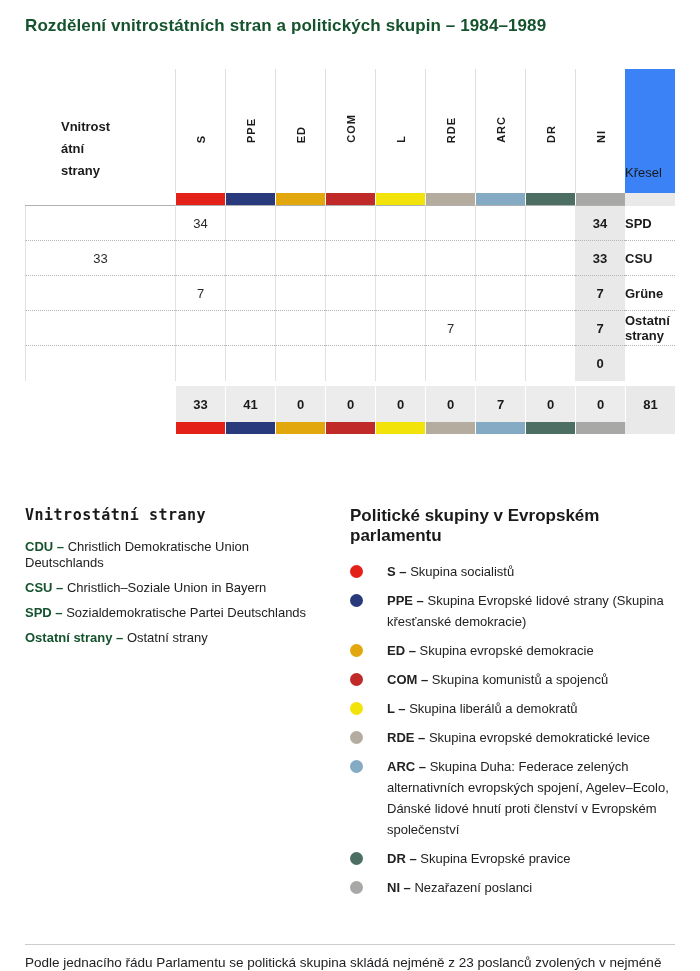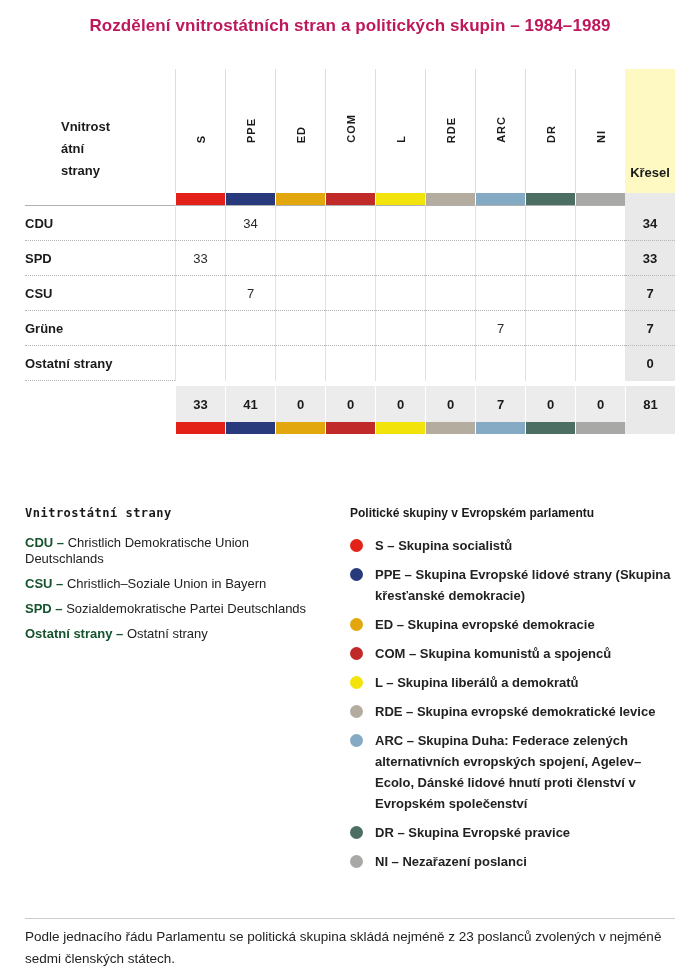--- a/index.html
+++ b/index.html
@@ -4,39 +4,39 @@
 <style>
   * { box-sizing: border-box; margin: 0; padding: 0; }
   html,body { background:#fff; }
   body {
     width:700px; height:971px; overflow:hidden;
     font-family:"Liberation Sans", sans-serif;
     color:#1a1a1a;
   }
   .page { padding:16px 25px 0 25px; }
 
-  .title { font-size:17px; font-weight:bold; color:#be185d; letter-spacing:.1px;text-align:center; }
+  .title { font-size:17px; font-weight:bold; color:#14532d; letter-spacing:.1px; }
   .subtitle { font-size:16px; color:#3f3f3f; margin-top:9px; }
 
   
   .tbl {
     margin-top:33px;
     display:grid;
     grid-template-columns:150px repeat(9,50px) 50px;
     grid-template-rows:124px 13px repeat(5,35px) 5px 36px 12px;
   }
   .cell { font-size:13px; }
   .hlab { display:flex; flex-direction:column; justify-content:flex-end;
           padding-bottom:11px; font-weight:bold; line-height:22px;margin-left:36px; }
   .hv { border-left:1px solid #dedede; display:flex; align-items:flex-end;
         justify-content:center; padding-bottom:50px; }
   .vtxt { writing-mode:vertical-rl; transform:rotate(180deg);
           font-weight:bold; font-size:11px; letter-spacing:1px; color:#1a1a1a; }
-  .hseat { background:#fef9c3; display:flex; align-items:flex-end;
-           justify-content:center; padding-bottom:13px; font-weight:bold; }
+  .hseat { background:#3b82f6; display:flex; align-items:flex-end;
+           justify-content:flex-start; padding-bottom:13px; font-weight:normal; }
 
   .blab, .bar { border-bottom:1px solid #b0b0b0; }
   .bar { border-left:1px solid #fff; }
   .bseat { background:#e9e9e9; }
 
   .rlab { font-weight:bold; display:flex; align-items:center;
           border-bottom:1px dotted #b5b5b5; }
   .dcell { display:flex; align-items:center; justify-content:center;
            color:#2b2b2b; border-left:1px solid #e2e2e2;
            border-bottom:1px dotted #b5b5b5; }
@@ -50,28 +50,28 @@
   .tcell { background:#ececec; font-weight:bold; display:flex; align-items:center;
            justify-content:center; border-left:1px solid #fff; }
   .tseat { background:#e9e9e9; font-weight:bold; display:flex; align-items:center;
            justify-content:center; border-left:1px solid #fff; }
   .bar2 { border-left:1px solid #fff; }
 
   
   .legends { display:flex; margin-top:72px; }
   .lcol { width:325px; padding-right:20px; }
   .rcol { width:325px; }
-  .lhead { font-family:"DejaVu Sans Mono", monospace; font-size:12px;
+  .lhead { font-family:"DejaVu Sans Mono", monospace; font-size:15px;
            font-weight:bold; letter-spacing:.5px; margin-bottom:15px; }
-  .rhead { font-size:12px; font-weight:bold; margin-bottom:15px; }
+  .rhead { font-size:17px; font-weight:bold; margin-bottom:15px; }
   .pitem { font-size:13px; line-height:16px; margin-bottom:9px; color:#222; }
   .pitem b { color:#14532d; }
   .gitem { display:flex; margin-bottom:8px; font-size:13px; line-height:21px; color:#222; }
   .dot { width:13px; height:13px; border-radius:50%; flex:none; margin-top:4px; }
-  .gtxt { margin-left:12px;font-weight:bold; }
+  .gtxt { margin-left:24px; }
 
   
   .rule { border:none; border-top:1px solid #ccc; margin-top:38px; }
   .footnote { font-size:13.5px; line-height:22px; color:#222; margin-top:7px; }
 </style>
 </head>
 <body>
 
 <div class="page">
 
@@ -120,21 +120,20 @@
     <div class="cell bar" style="background: rgb(41, 58, 124);"></div>
     <div class="cell bar" style="background: rgb(226, 167, 12);"></div>
     <div class="cell bar" style="background: rgb(192, 42, 40);"></div>
     <div class="cell bar" style="background: rgb(242, 227, 11);"></div>
     <div class="cell bar" style="background: rgb(180, 172, 158);"></div>
     <div class="cell bar" style="background: rgb(133, 171, 196);"></div>
     <div class="cell bar" style="background: rgb(77, 111, 99);"></div>
     <div class="cell bar" style="background: rgb(168, 168, 166);"></div>
     <div class="cell bseat"></div>
 
-    <div class="cell rlab">CDU</div>
     <div class="cell dcell"></div>
     <div class="cell dcell">34</div>
     <div class="cell dcell"></div>
     <div class="cell dcell"></div>
     <div class="cell dcell"></div>
     <div class="cell dcell"></div>
     <div class="cell dcell"></div>
     <div class="cell dcell"></div>
     <div class="cell dcell"></div>
     <div class="cell dseat">34</div>

